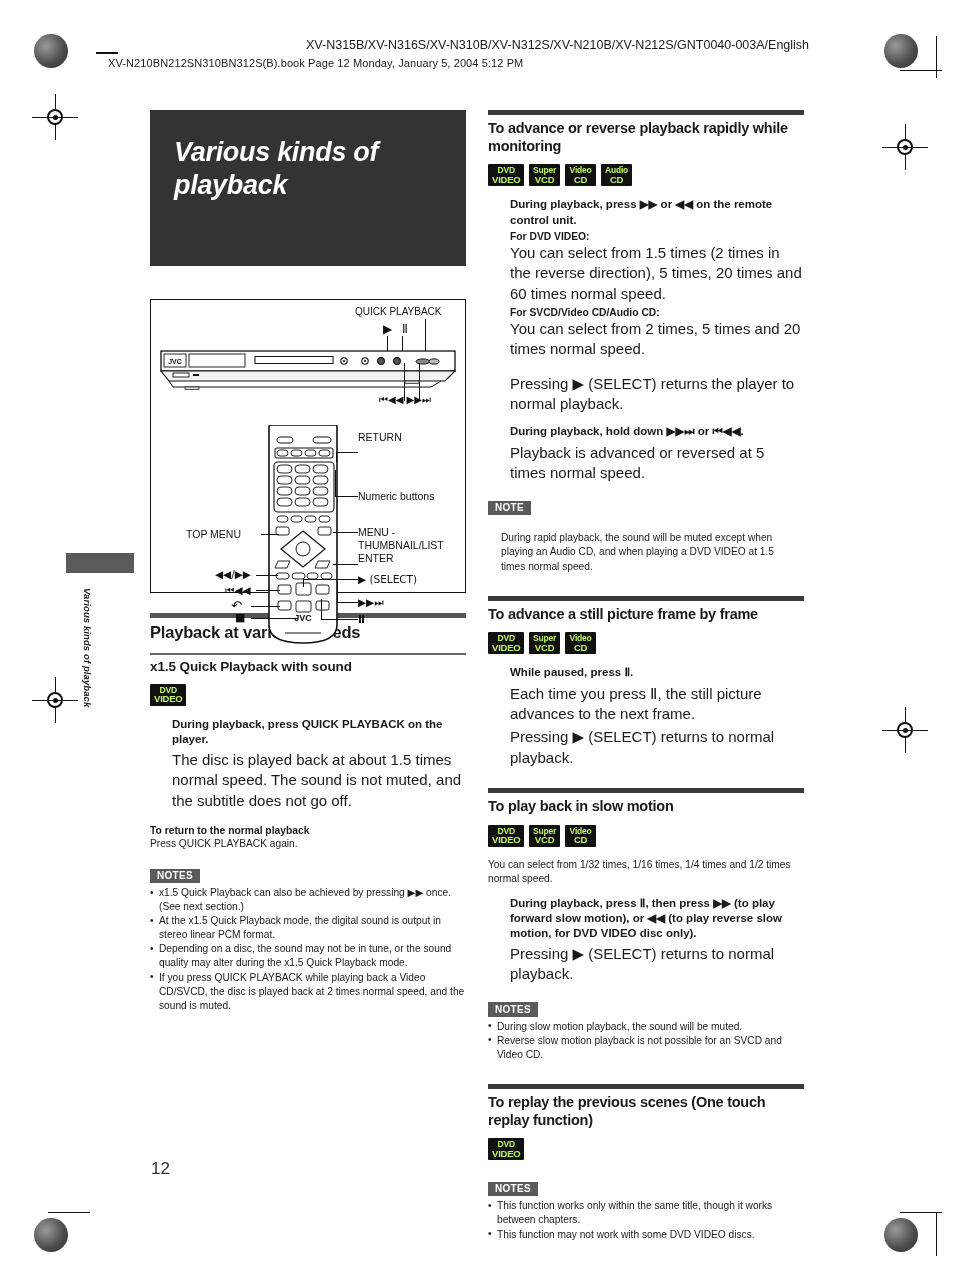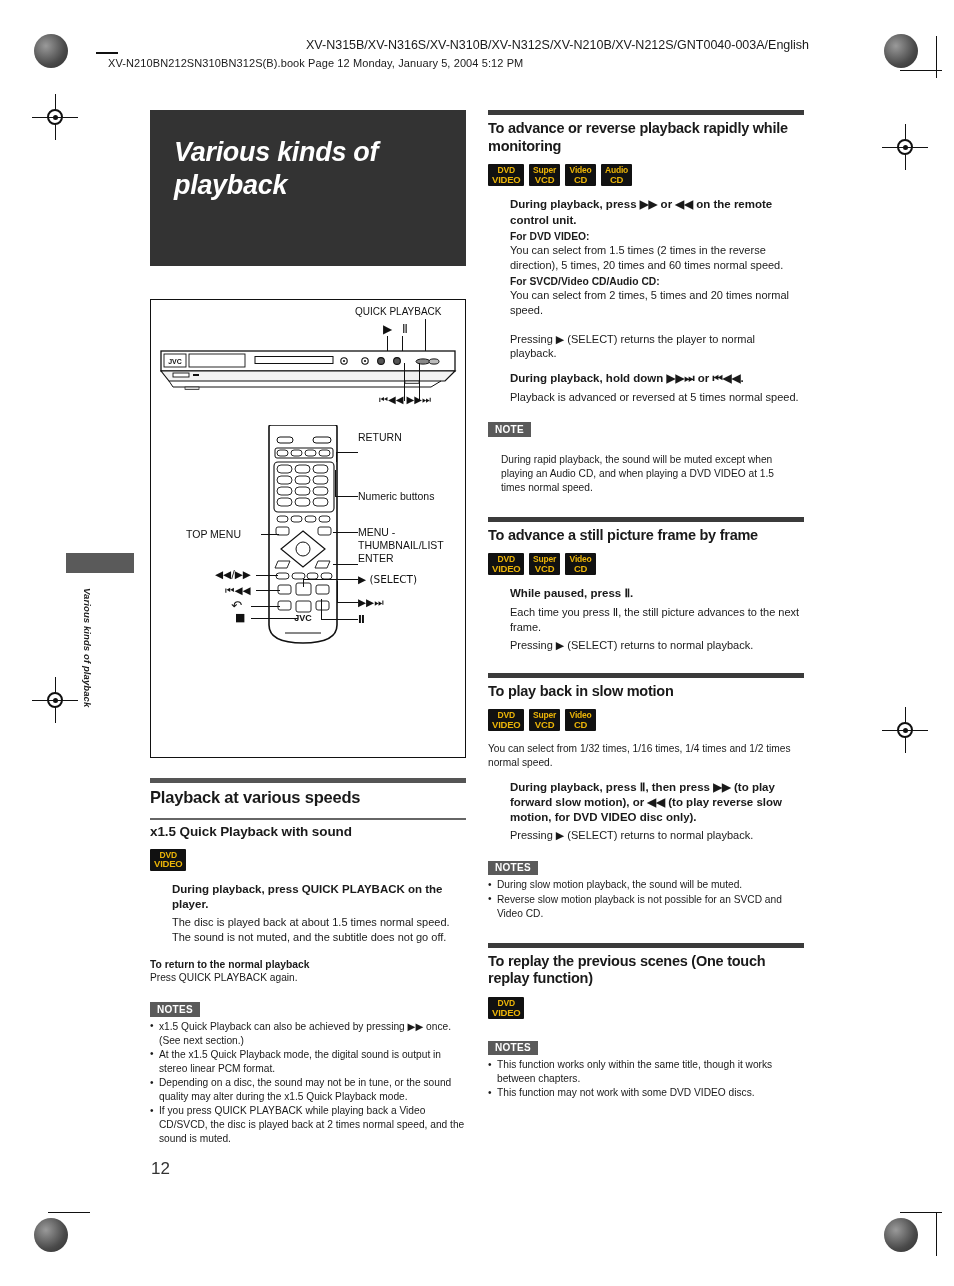--- a/index.html
+++ b/index.html
@@ -59,21 +59,21 @@
     padding:26px 24px 0 24px;
   }
   .chapter-box h1 {
     margin:0; font-size:27px; line-height:1.22;
     font-style:italic; font-weight:bold; letter-spacing:-0.3px;
   }
 
   
   .illus {
     position:relative; margin-top:33px;
-    width:316px; height:459px;
+    width:316px; height:294px;
     border:1px solid #111; background:#fff;
   }
   .illus .lbl {
     position:absolute; font-size:10.5px; color:#111; white-space:nowrap;
   }
   .illus .lead { position:absolute; background:#111; }
 
   
   .rule-thick { height:5px; background:#555; margin:0 0 5px 0; }
   .rule-thick-dark { height:5px; background:#3b3b3b; margin:0 0 5px 0; }
@@ -88,34 +88,34 @@
     letter-spacing:-0.1px; line-height:1.25;
   }
   h2.sec2 {
     margin:0 0 9px 0; font-size:14.5px; font-weight:bold;
     letter-spacing:-0.25px; line-height:1.22;
   }
 
   
   .badges { display:flex; gap:5px; margin:0 0 11px 0; }
   .badge {
-    background:#111; color:#eab308; border-radius:1px;
+    background:#111; color:#bef264; border-radius:1px;
     padding:2px 3px 2px 4px; min-width:31px;
     text-align:center; line-height:1.0;
   }
   .badge .b1 { display:block; font-size:8.5px; font-weight:bold; letter-spacing:-0.2px; }
   .badge .b2 { display:block; font-size:9.5px; font-weight:bold; letter-spacing:-0.2px; }
 
   
   .instr { margin-left:22px; }
   .instr-title {
     font-size:11.5px; font-weight:bold; line-height:1.32; margin:0 0 3px 0;
   }
   .instr-body {
-    font-size:11px; line-height:1.36; margin:0 0 3px 0;
+    font-size:15px; line-height:1.36; margin:0 0 3px 0;
   }
   .plain { font-size:10.2px; line-height:1.36; margin:0 0 3px 0; }
   .spacer6 { height:7px; }
   .spacer10 { height:11px; }
 
   .bold-label { font-size:10.3px; font-weight:bold; margin:0 0 1px 0; }
 
   
   .note-tag {
     display:inline-block; background:#5a5a5a; color:#fff;

